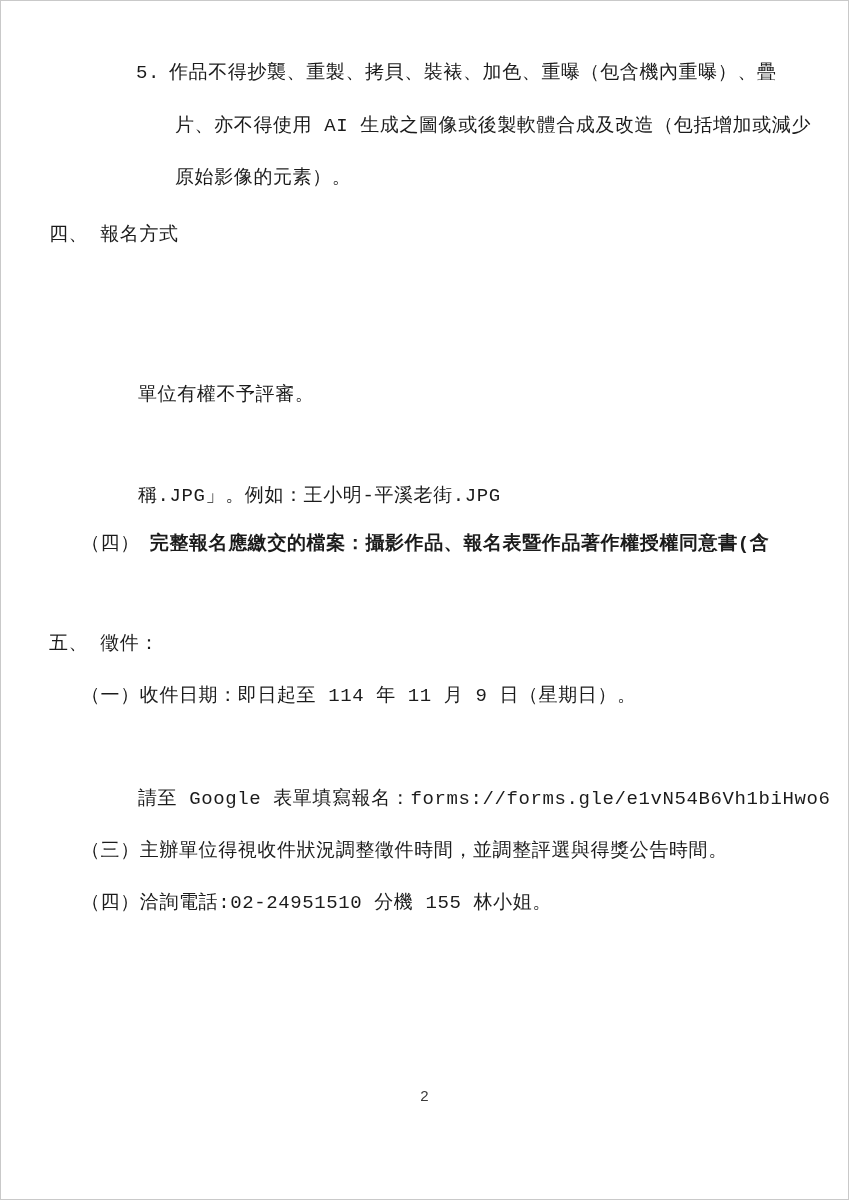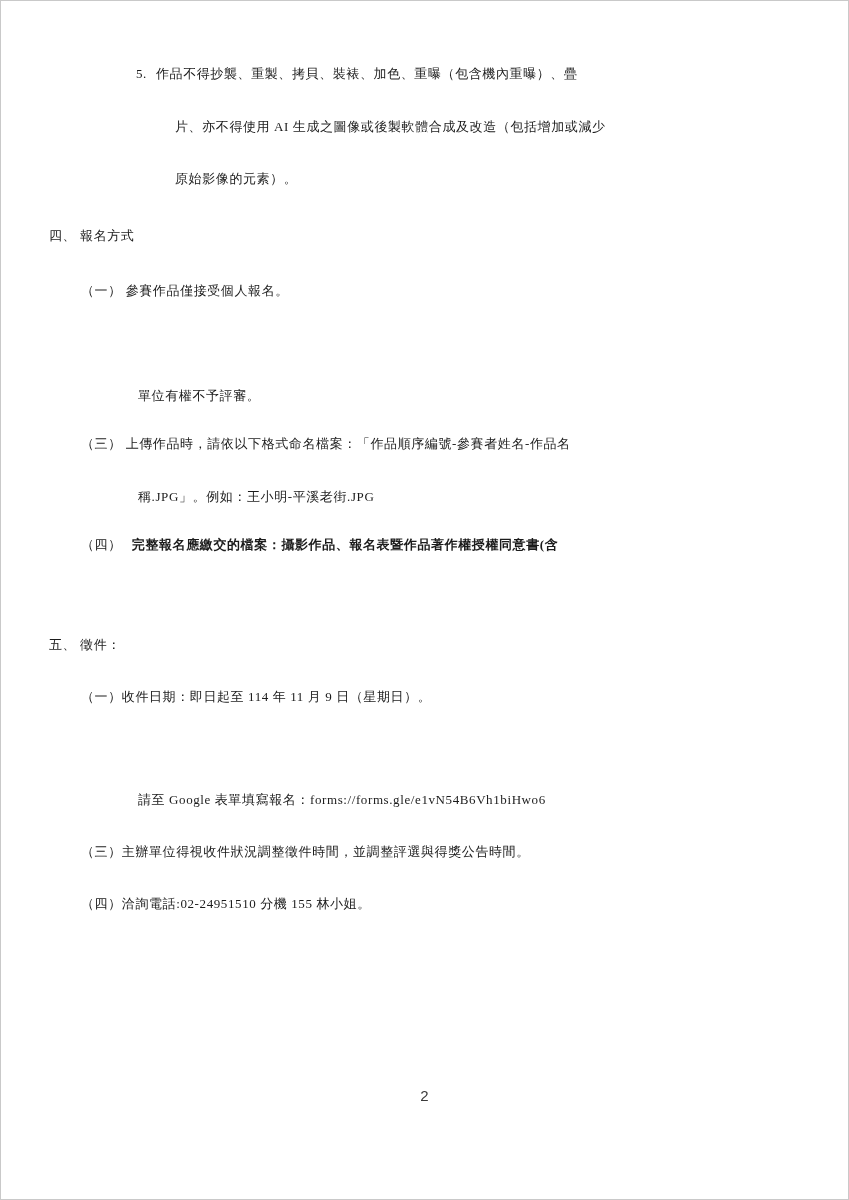--- a/index.html
+++ b/index.html
@@ -11,23 +11,24 @@
     margin: 0 auto;
     background: #ffffff;
     border: 1px solid #c9c9c9;
     overflow: hidden;
     font-family: "Liberation Serif", "DejaVu Serif", serif;
     color: #1b1b1b;
   }
   .line {
     position: absolute;
     white-space: nowrap;
-    font-size: 13px;
+    font-size: 19px;
     line-height: 27px;
     letter-spacing: 0.6px;
+    font-family: Liberation Mono, monospace;
   }
   .marker { margin-right: 9px; }
   .label4 { margin-right: 10px; }
   .bold { font-weight: bold; }
   .pagenum {
     position: absolute;
     left: 0;
     width: 100%;
     text-align: center;
     font-size: 15px;
@@ -42,25 +43,23 @@
 <div class="page">
 
   <div class="line" style="left:135px; top:59px">
     <span class="marker">5.</span><span>作品不得抄襲、重製、拷貝、裝裱、加色、重曝（包含機內重曝）、疊</span>
   </div>
   <div class="line" style="left:174px; top:164px">原始影像的元素）。</div>
   <div class="line" style="left:174px; top:112px">片、亦不得使用 AI 生成之圖像或後製軟體合成及改造（包括增加或減少</div>
 
   <div class="line" style="left:48px; top:221px">四、 報名方式</div>
 
-  <div class="line" style="left:80px; top:276px">（一） 參賽作品僅接受個人報名。</div>
 
   <div class="line" style="left:137px; top:381px">單位有權不予評審。</div>
 
-  <div class="line" style="left:80px; top:429px">（三） 上傳作品時，請依以下格式命名檔案：「作品順序編號-參賽者姓名-作品名</div>
   <div class="line" style="left:137px; top:482px">稱.JPG」。例如：王小明-平溪老街.JPG</div>
 
   <div class="line" style="left:80px; top:530px">
     <span class="label4">（四）</span><span class="bold">完整報名應繳交的檔案：攝影作品、報名表暨作品著作權授權同意書(含</span>
   </div>
 
   <div class="line" style="left:48px; top:630px">五、 徵件：</div>
 
   <div class="line" style="left:80px; top:682px">（一）收件日期：即日起至 114 年 11 月 9 日（星期日）。</div>
 

